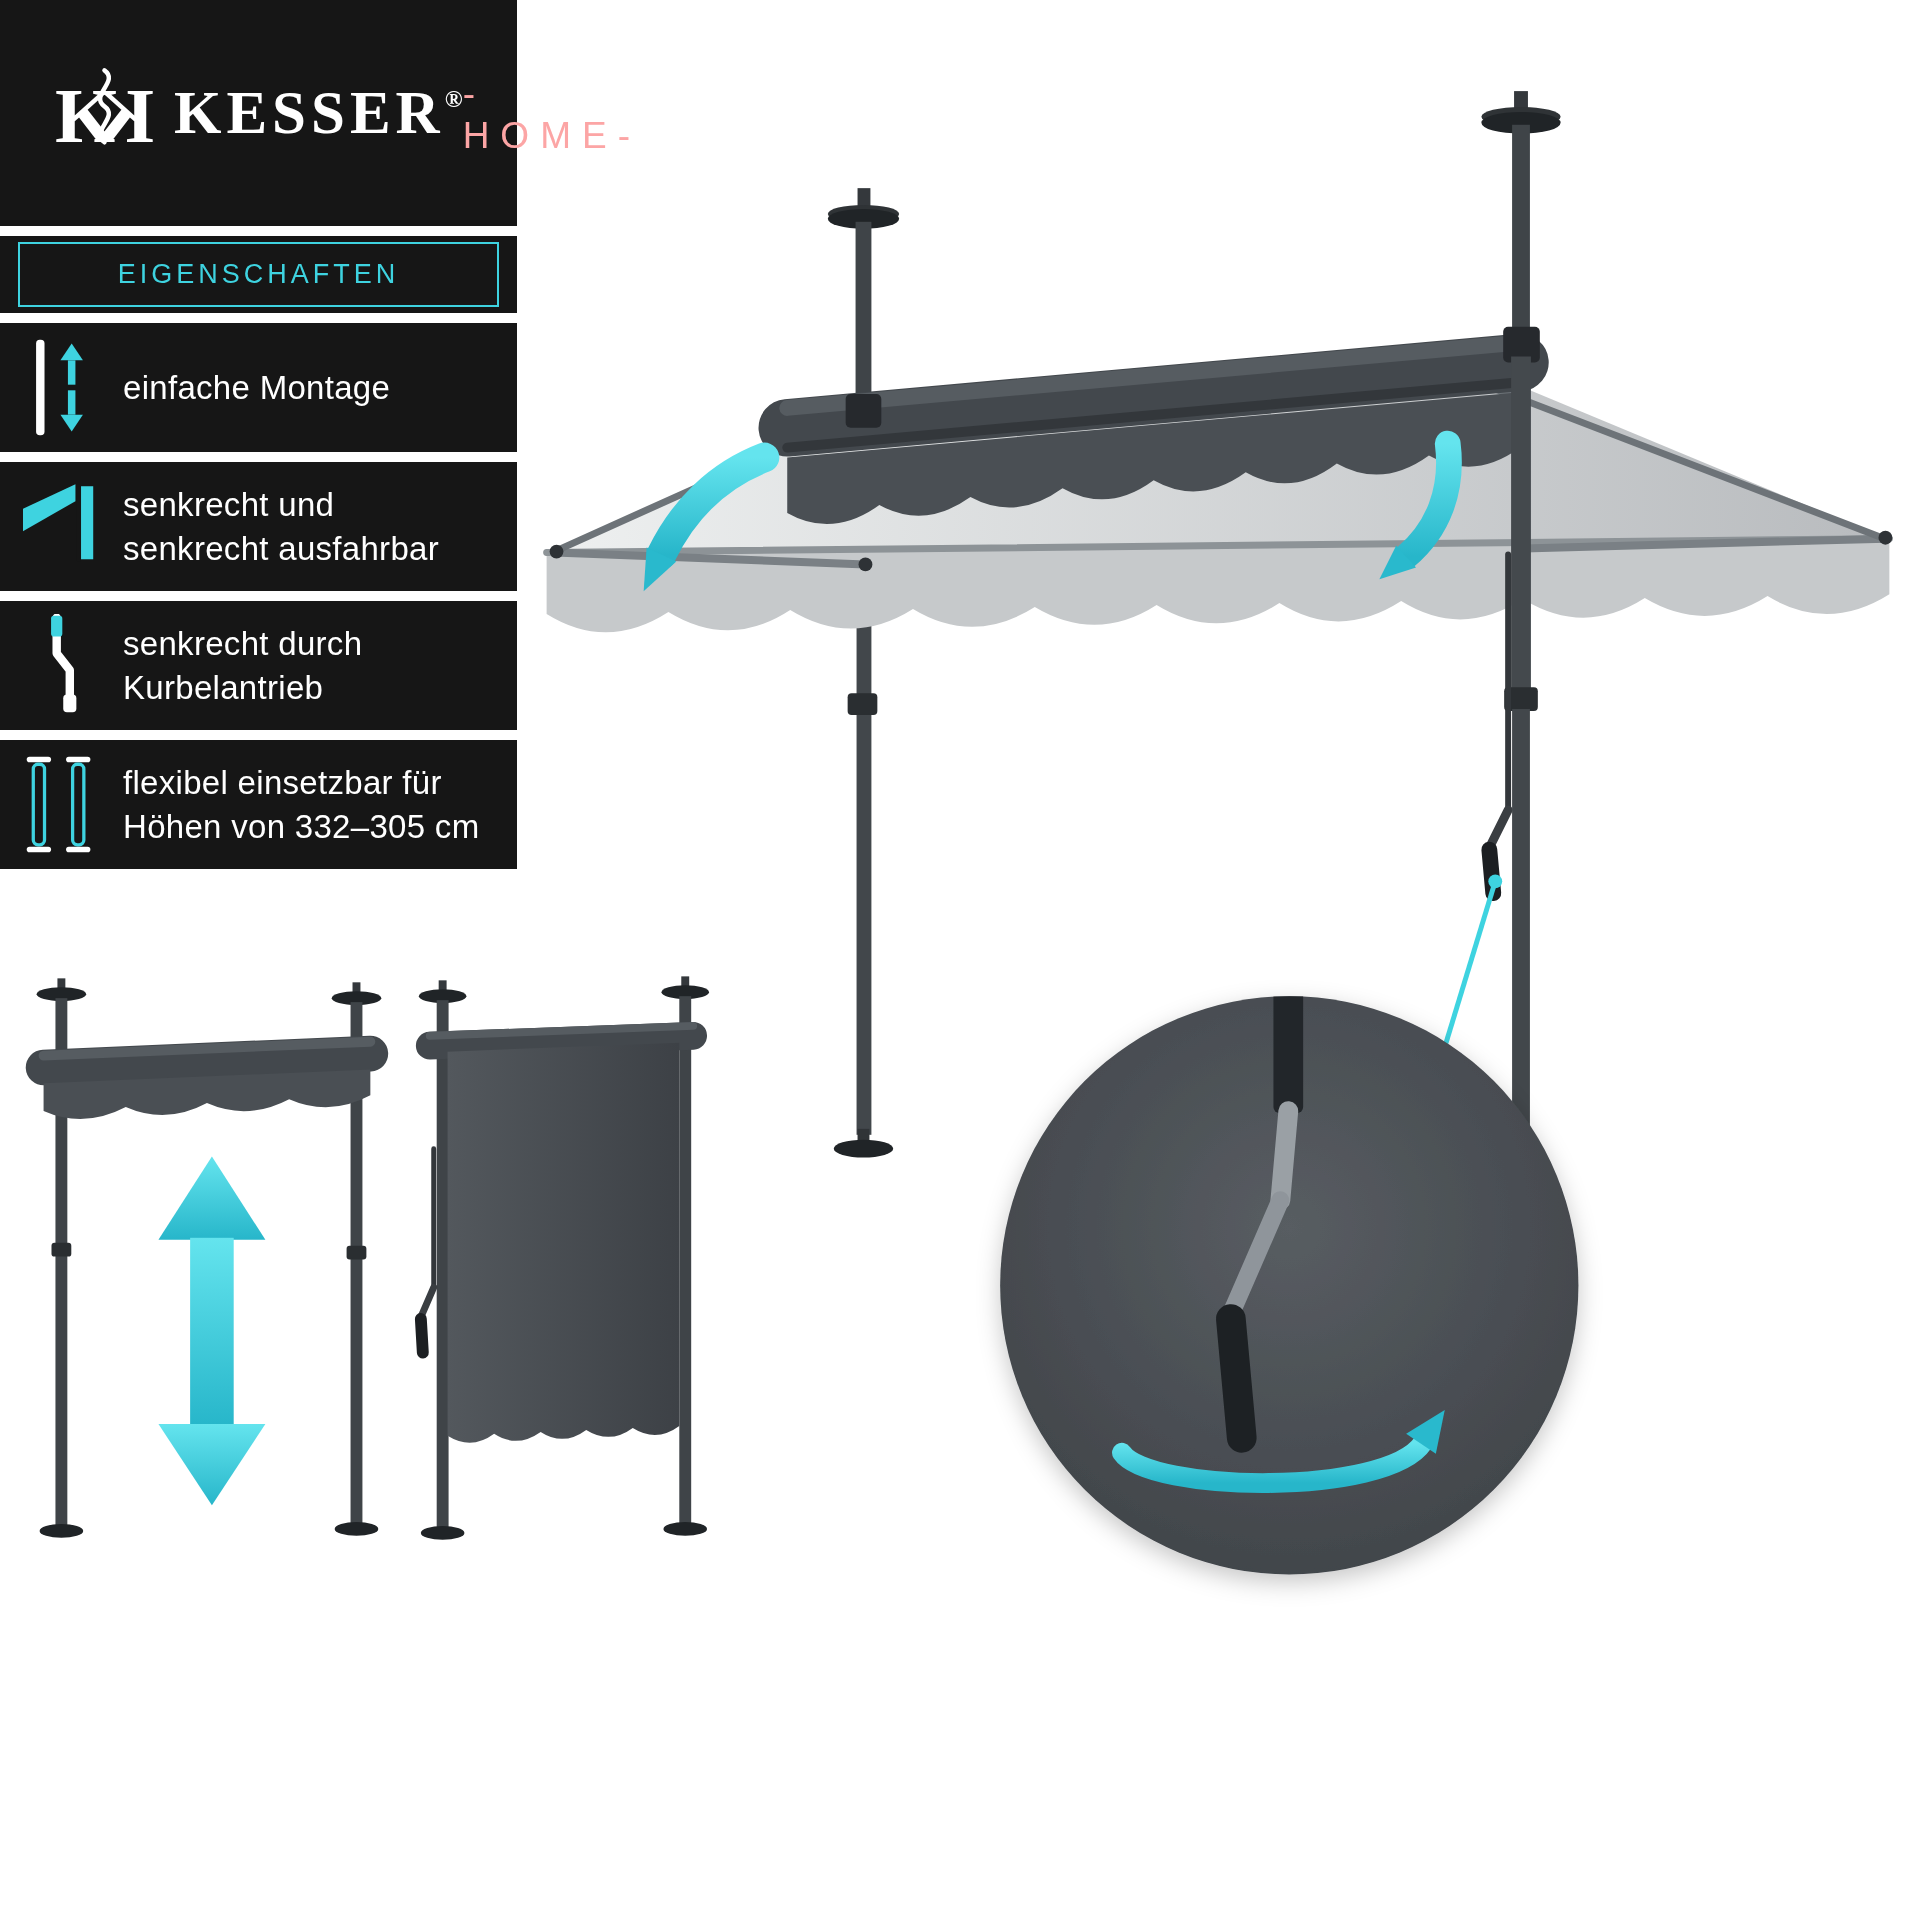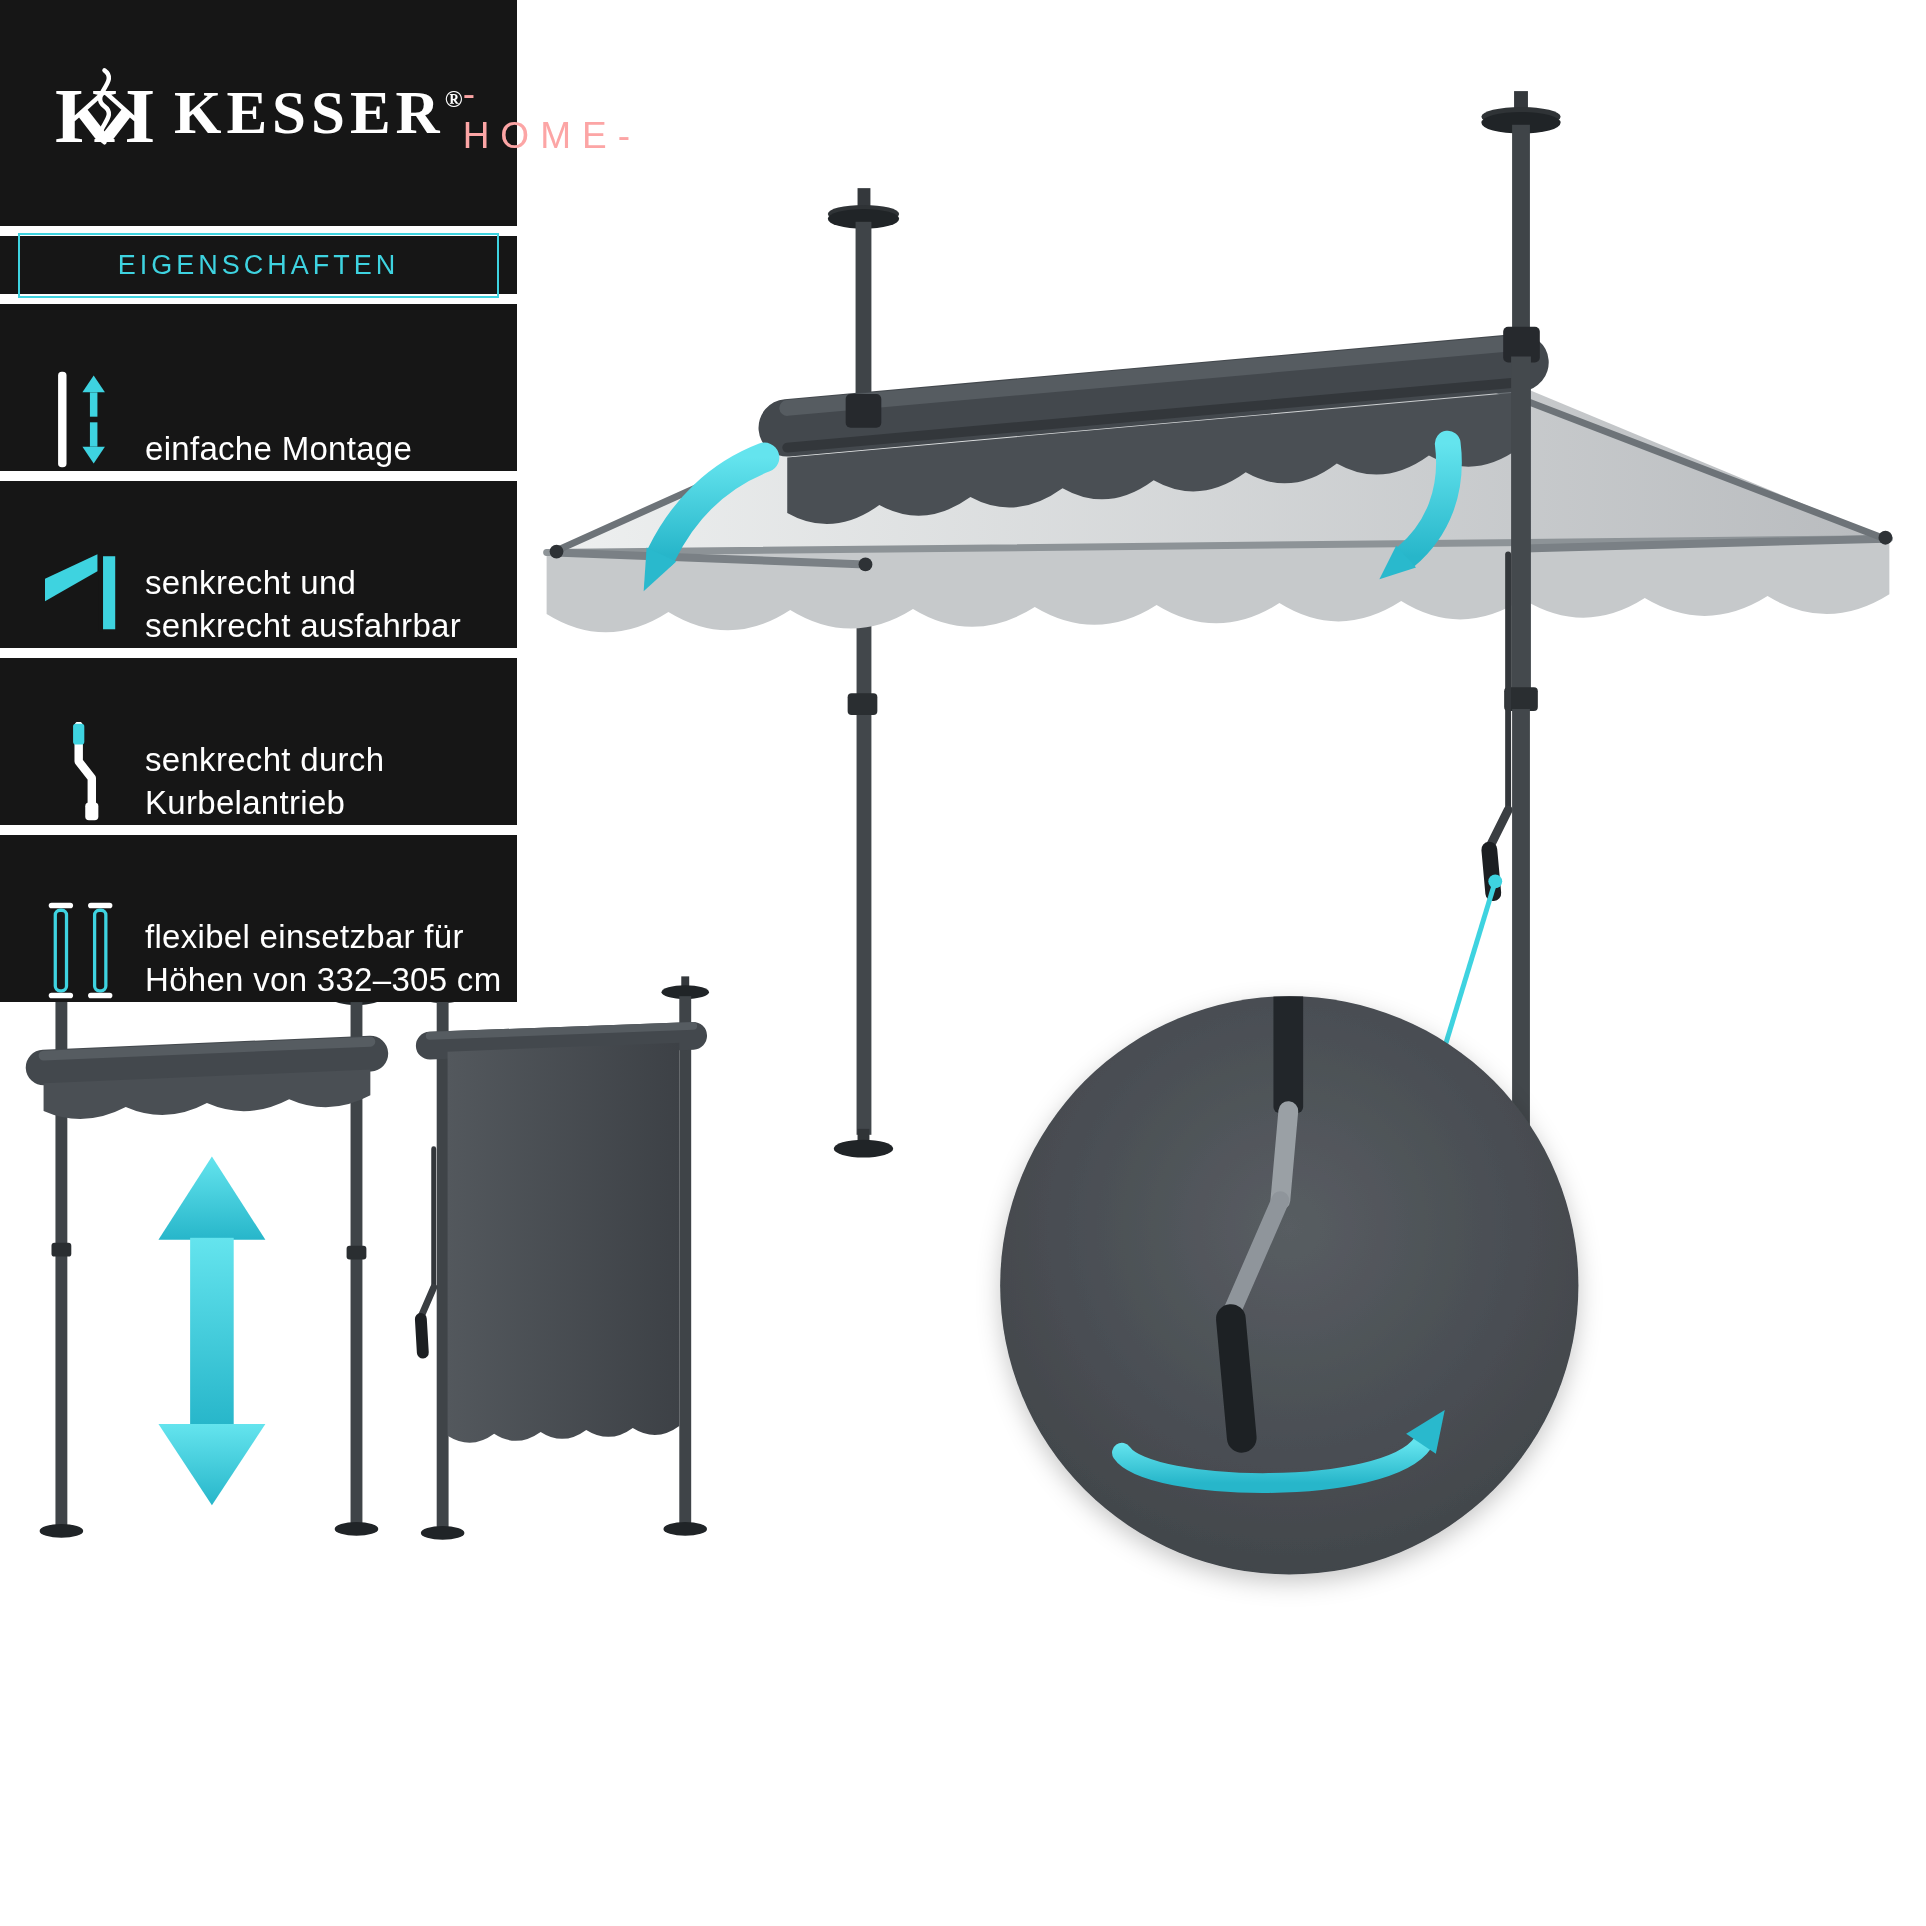--- a/index.html
+++ b/index.html
@@ -12,23 +12,23 @@
   }
   
   .sidebar { position:absolute; left:0; top:0; width:517px; z-index:2; }
   .block { background:#161616; box-sizing:border-box; margin-bottom:10px; }
   .logo-block { height:226px; display:flex; align-items:center; padding-left:55px; }
   .logo-row { display:flex; align-items:center; gap:20px; }
   .logo-text { display:flex; flex-direction:row; align-items:center; }
   .brand { color:#ffffff; font-family:"Liberation Serif", serif; font-size:61px; font-weight:700; letter-spacing:5px; white-space:nowrap; }
   .reg { font-size:24px; vertical-align:26px; letter-spacing:0; }
   .home { color:#fca5a5; font-size:37px; letter-spacing:11px; margin-top:4px; }
-  .header-block { height:58px; display:flex; align-items:center; padding:0 18px; }
+  .header-block { height:77px; display:flex; align-items:center; padding:0 18px; }
   .header-box { flex:1; border:2px solid #3ed3e0; color:#3ed3e0; text-align:center; font-size:27px; letter-spacing:4px; padding:15px 0; }
-  .feature { height:167px; display:flex; align-items:flex-end; padding-left:40px; gap:22px; }
+  .feature { height:129px; display:flex; align-items:center; padding-left:18px; gap:22px; }
   .feature svg { width:83px; height:103px; flex:none; }
   .ftext { color:#ffffff; font-size:33px; line-height:1.32; letter-spacing:0.3px; }
   
   .illustration { position:absolute; left:0; top:0; width:1927px; height:1927px; z-index:1; }
 </style>
 </head>
 <body>
 
 <aside class="sidebar">
 

